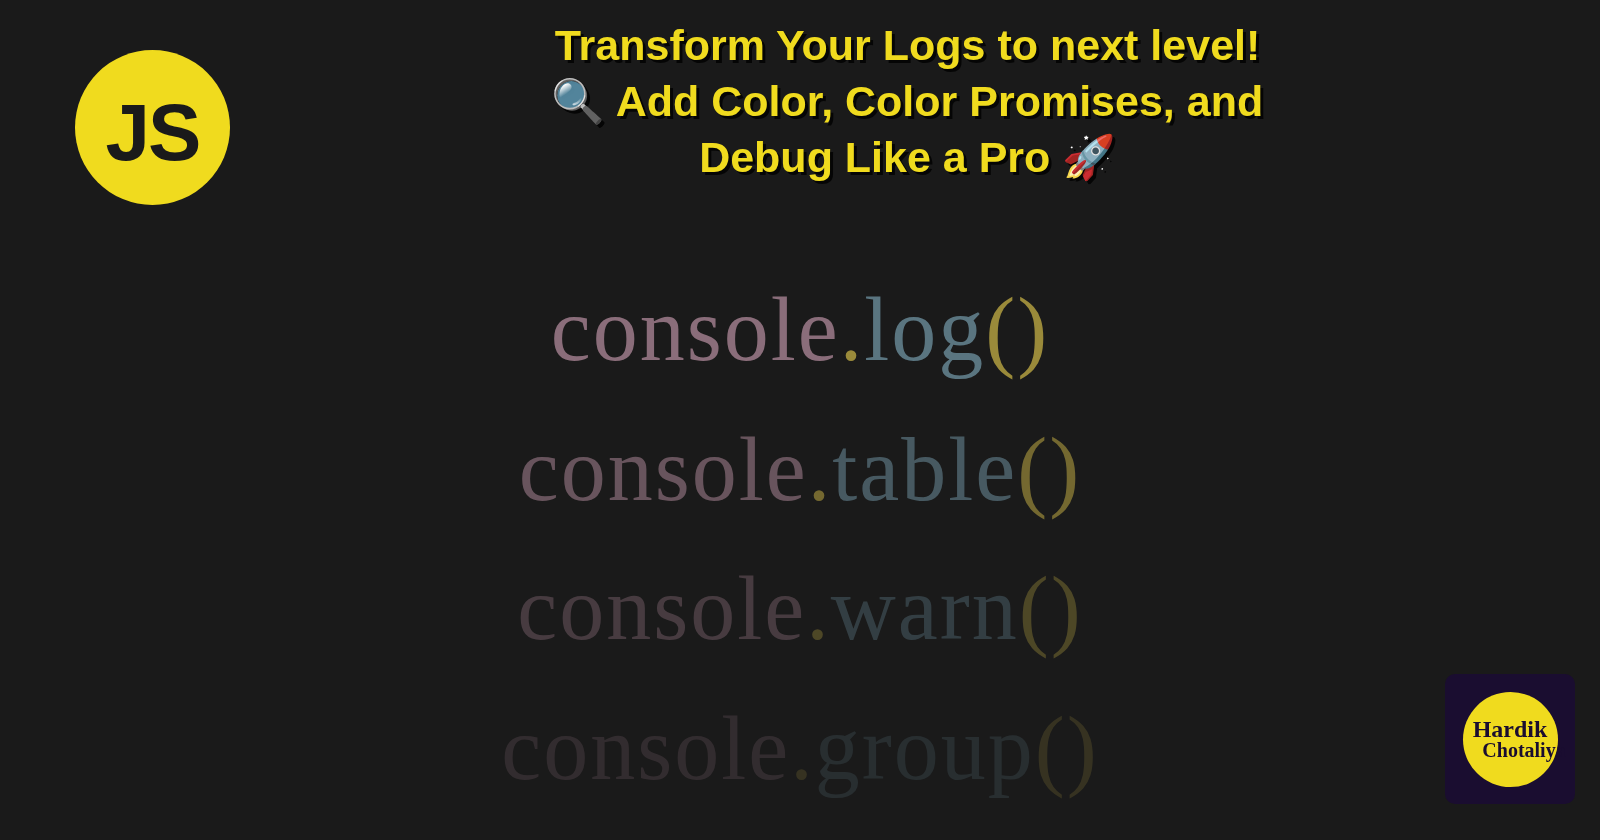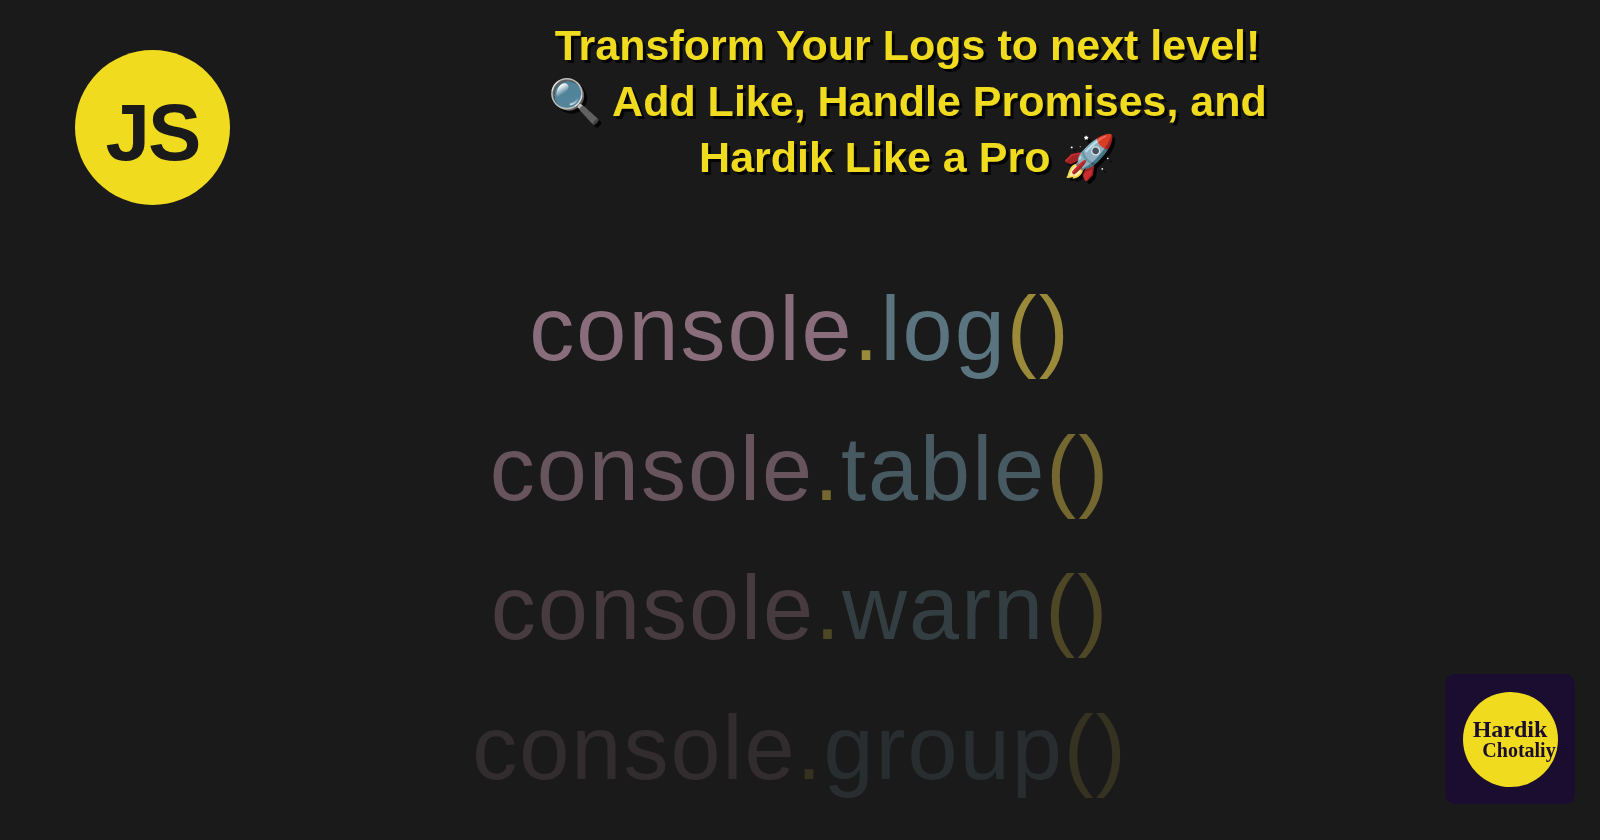--- a/index.html
+++ b/index.html
@@ -45,21 +45,21 @@
   font-family: 'Arial Black', Arial, sans-serif;
 }
 .code-area {
   position: absolute;
   top: 260px;
   left: 0;
   right: 0;
   text-align: center;
 }
 .code-line {
-  font-family: Liberation Sans, sans-serif;
+  font-family: Liberation Serif, serif;
   font-size: 90px;
   letter-spacing: 2px;
   line-height: 1.55;
   white-space: nowrap;
 }
 .tok-obj { color: #8a6d7a; }
 .tok-dot { color: #9a8a3a; }
 .tok-method { color: #5a7580; }
 .tok-paren { color: #9a8a3a; }
 .fade-2 { opacity: 0.70; }
@@ -96,22 +96,22 @@
 </style>
 </head>
 <body>
 
 <div class="js-badge">
   <span>JS</span>
 </div>
 
 <div class="title">
   <span>Transform Your Logs to next level!</span><br>
-  <span>🔍 Add Like, Handle Promises, and</span><br>
-  <span>Hardik Like a Pro 🚀</span>
+  <span>🔍 Add Color, Color Promises, and</span><br>
+  <span>Debug Like a Pro 🚀</span>
 </div>
 
 <div class="code-area">
   <div class="code-line">
     <span class="tok-obj">console</span><span class="tok-dot">.</span><span class="tok-method">log</span><span class="tok-paren">()</span>
   </div>
   <div class="code-line fade-2">
     <span class="tok-obj">console</span><span class="tok-dot">.</span><span class="tok-method">table</span><span class="tok-paren">()</span>
   </div>
   <div class="code-line fade-3">

